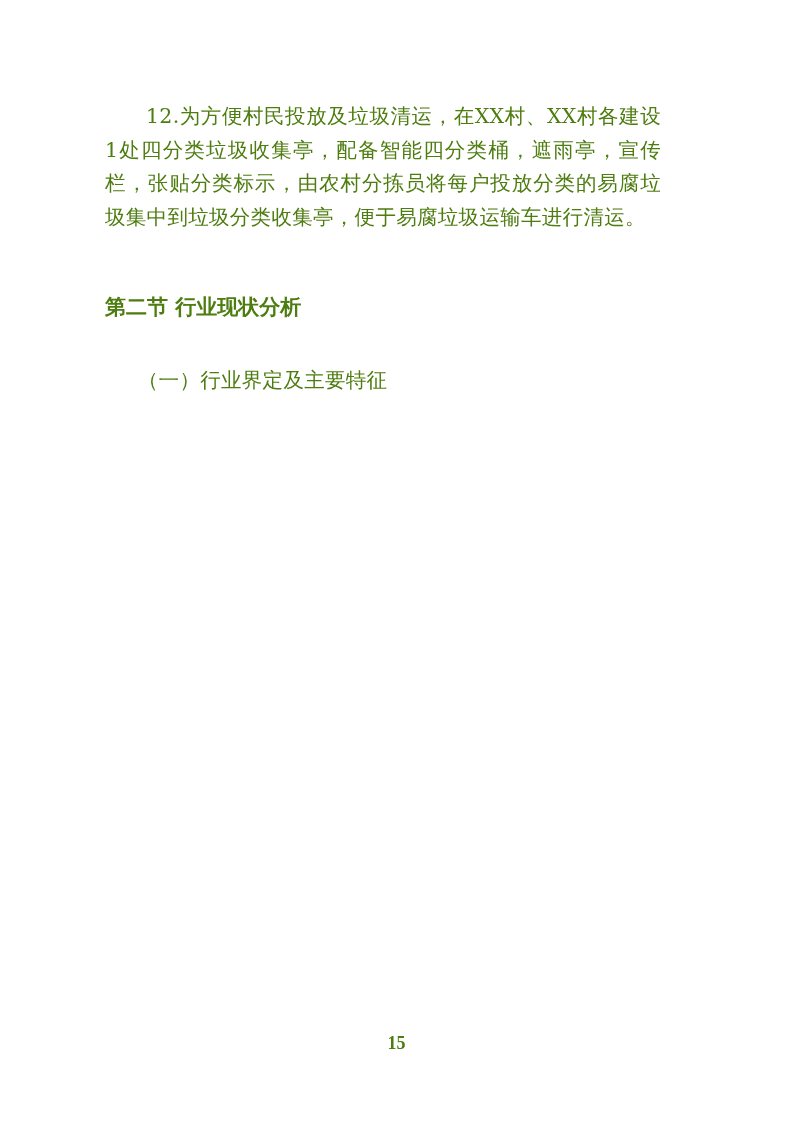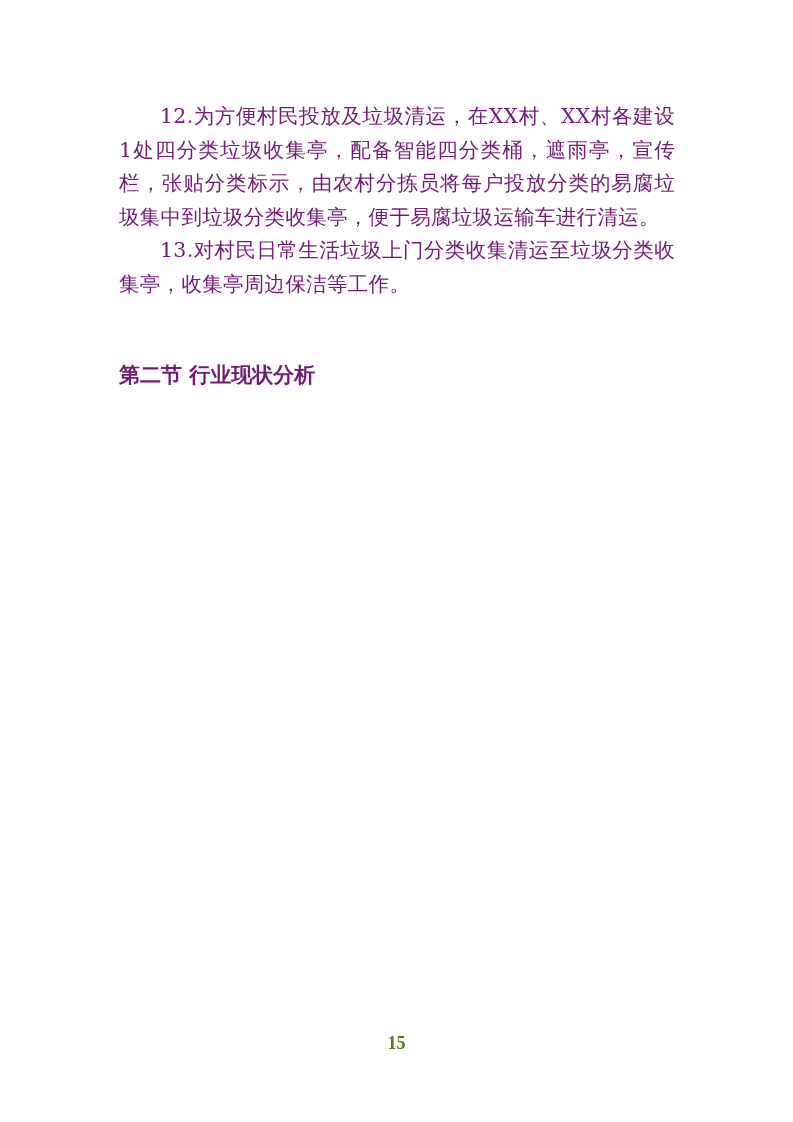--- a/index.html
+++ b/index.html
@@ -1,37 +1,37 @@
 <!DOCTYPE html>
 <html><head>
   <meta charset="utf-8">
   <style>
     html, body { margin: 0; padding: 0; background: #ffffff; }
     body { width: 793px; height: 1122px; position: relative; overflow: hidden; }
     .page {
-      position: absolute; left: 119px; top: 100px; width: 556px;
+      position: absolute; left: 105px; top: 100px; width: 556px;
       font-family: "DejaVu Serif", "Liberation Serif", serif;
-      color: #701a75; font-size: 20.5px; line-height: 33.6px;
+      color: #4d7c0f; font-size: 20.5px; line-height: 33.6px;
     }
     .para { margin: 0; text-align: justify; text-align-last: left; text-indent: 2em; letter-spacing: 0.3px; }
     .heading {
       margin: 56px 0 40px 0; font-weight: bold;
       font-family: "DejaVu Sans", "Liberation Sans", sans-serif; font-size: 21px; line-height: 34px;
     }
     .subhead { margin: 0; text-indent: 2em; letter-spacing: 0.3px; }
     .subhead2 { margin: 0; text-indent: 1.6em; letter-spacing: 0.3px; }
     .page-number {
       position: absolute; top: 1033px; left: 0; width: 793px; text-align: center;
       font-family: "Liberation Serif", "DejaVu Serif", serif; font-size: 18px; color: #4d7c0f; font-weight: bold;
     }
   </style>
 </head>
 <body>
 
 <div class="page">
   <p class="para">12.为方便村民投放及垃圾清运，在XX村、XX村各建设1处四分类垃圾收集亭，配备智能四分类桶，遮雨亭，宣传栏，张贴分类标示，由农村分拣员将每户投放分类的易腐垃圾集中到垃圾分类收集亭，便于易腐垃圾运输车进行清运。</p>
-  <p class="para">13.对村民日常生活垃圾上门分类收集清运至垃圾分类收集亭，收集亭周边保洁等工作。</p>
 
   <h2 class="heading">第二节  行业现状分析</h2>
 
+  <p class="subhead2">（一）行业界定及主要特征</p>
 </div>
 
 <div class="page-number">15</div>
 
 </body></html>

